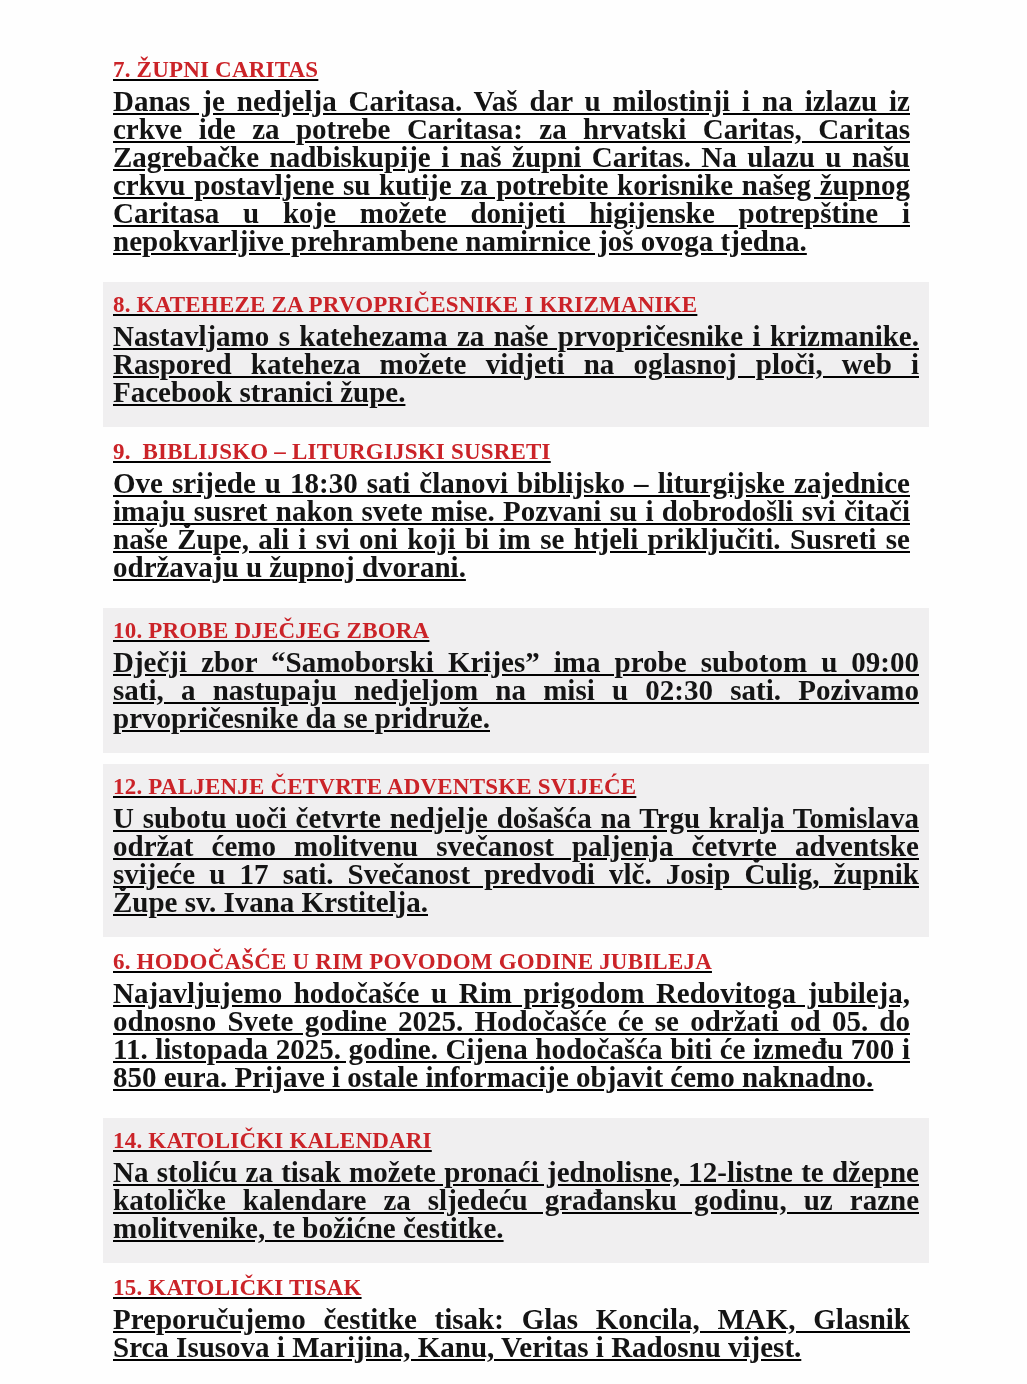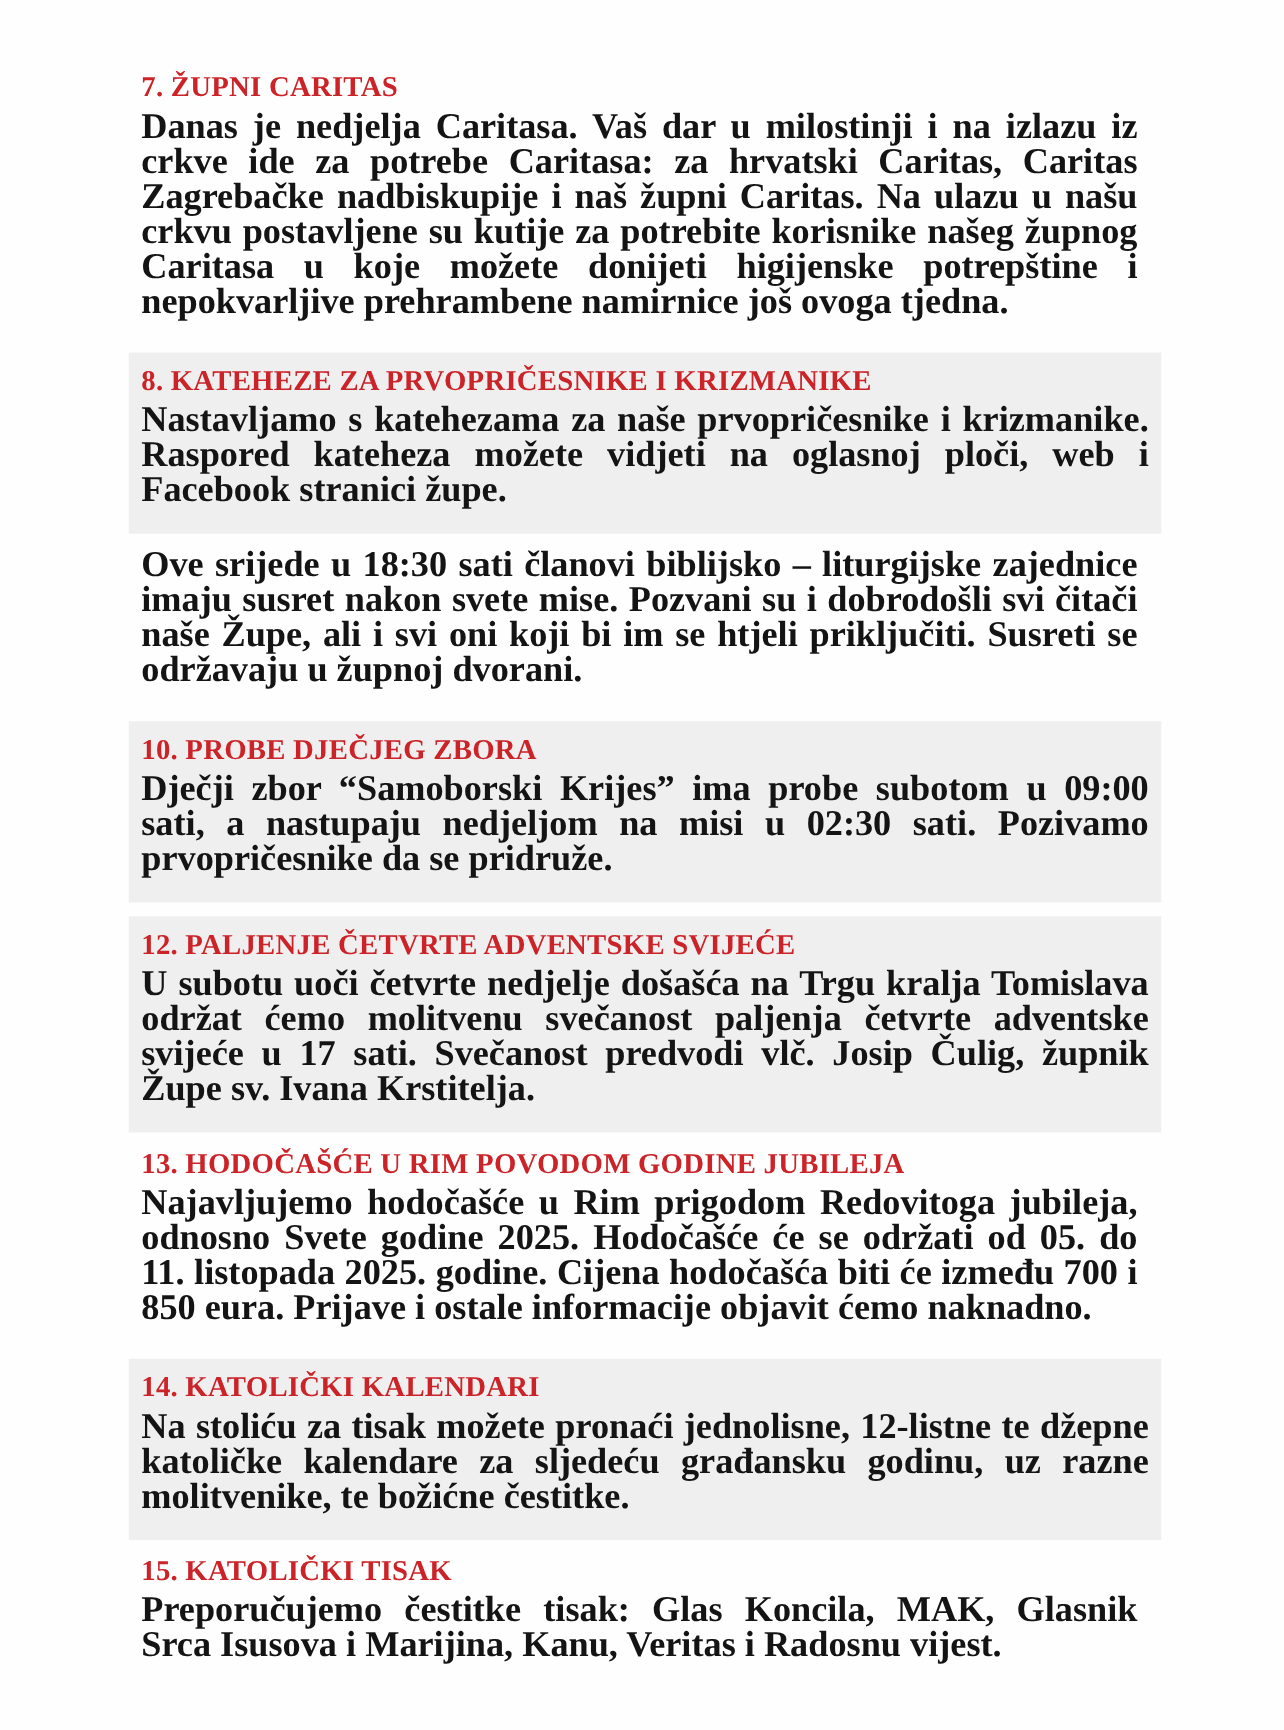--- a/index.html
+++ b/index.html
@@ -7,20 +7,21 @@
     width: 1027px; height: 1384px;
     background: #ffffff;
     overflow: hidden;
     font-family: "Liberation Serif", "DejaVu Serif", serif;
   }
   .page {
     position: relative;
     width: 1027px; height: 1384px;
     background: var(--page-bg, #fefefe);
     overflow: hidden;
+    text-decoration: underline;
   }
   .content {
     padding: 56px 117px 0 113px; 
   }
   .section { margin-bottom: 27px; }
   .section.shaded {
     background: var(--shade-gray, #f0eff0);
     margin-left: -10px;
     margin-right: -19px;
     padding: 9px 10px 21px 10px;
@@ -55,36 +56,37 @@
       <h2 class="heading">7. ŽUPNI CARITAS</h2>
       <p class="body-text">Danas je nedjelja Caritasa. Vaš dar u milostinji i na izlazu iz crkve ide za potrebe Caritasa: za hrvatski Caritas, Caritas Zagrebačke nadbiskupije i naš župni Caritas.  Na ulazu u našu crkvu postavljene su kutije za potrebite korisnike našeg župnog Caritasa u koje možete donijeti higijenske potrepštine i nepokvarljive prehrambene namirnice još ovoga tjedna.</p>
     </div>
 
     <div class="section shaded">
       <h2 class="heading">8. KATEHEZE ZA PRVOPRIČESNIKE I KRIZMANIKE</h2>
       <p class="body-text">Nastavljamo s katehezama za naše prvopričesnike i krizmanike. Raspored kateheza možete vidjeti na oglasnoj ploči, web i Facebook stranici župe.</p>
     </div>
 
     <div class="section">
+      <h2 class="heading">9.  BIBLIJSKO – LITURGIJSKI SUSRETI</h2>
       <p class="body-text">Ove srijede u 18:30 sati članovi biblijsko – liturgijske zajednice imaju susret nakon svete mise. Pozvani su i dobrodošli svi čitači naše Župe, ali i svi oni koji bi im se htjeli priključiti. Susreti se održavaju u župnoj dvorani.</p>
     </div>
 
     <div class="section shaded">
       <h2 class="heading">10. PROBE DJEČJEG ZBORA</h2>
       <p class="body-text">Dječji zbor “Samoborski Krijes” ima probe subotom u 09:00 sati, a nastupaju nedjeljom na misi u 02:30 sati. Pozivamo prvopričesnike da se pridruže.</p>
     </div>
 
 
     <div class="section shaded">
       <h2 class="heading">12. PALJENJE ČETVRTE ADVENTSKE SVIJEĆE</h2>
       <p class="body-text">U subotu uoči četvrte nedjelje došašća na Trgu kralja Tomislava održat ćemo molitvenu svečanost paljenja četvrte adventske svijeće u 17 sati. Svečanost predvodi vlč. Josip Čulig, župnik Župe sv. Ivana Krstitelja.</p>
     </div>
 
     <div class="section">
-      <h2 class="heading">13. HODOČAŠĆE U RIM POVODOM GODINE JUBILEJA</h2>
+      <h2 class="heading">6. HODOČAŠĆE U RIM POVODOM GODINE JUBILEJA</h2>
       <p class="body-text">Najavljujemo hodočašće u Rim prigodom Redovitoga jubileja, odnosno Svete godine 2025. Hodočašće će se održati od 05. do 11. listopada 2025. godine. Cijena hodočašća biti će između 700 i 850 eura. Prijave i ostale informacije objavit ćemo naknadno.</p>
     </div>
 
     <div class="section shaded">
       <h2 class="heading">14. KATOLIČKI KALENDARI</h2>
       <p class="body-text">Na stoliću za tisak možete pronaći jednolisne, 12-listne te džepne katoličke kalendare za sljedeću građansku godinu, uz razne molitvenike, te božićne čestitke.</p>
     </div>
 
     <div class="section">
       <h2 class="heading">15. KATOLIČKI TISAK</h2>

